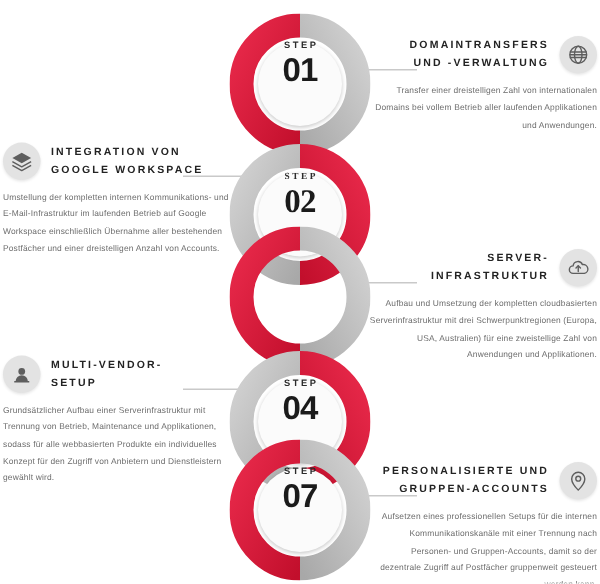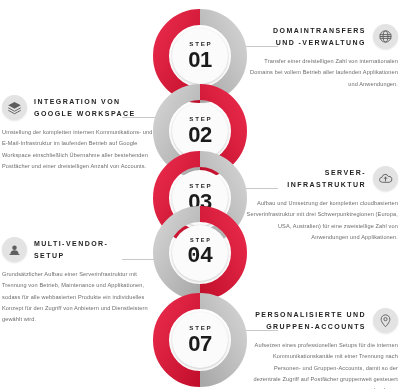--- a/index.html
+++ b/index.html
@@ -23,21 +23,21 @@
   .ring-wrap{position:absolute;inset:0;}
   .ring-svg{position:absolute;left:0;top:0;}
   .inner-disc{
     position:absolute;
     left:19px;top:19px;
     width:56px;height:56px;
     border-radius:50%;
     background:#fbfbfb;
     box-shadow:0 1px 3px rgba(0,0,0,.22);
     display:flex;flex-direction:column;
-    align-items:center;justify-content:center;
+    align-items:center;
   }
   .step-word{
     font-size:6.2px;
     letter-spacing:1.7px;
     color:#2b2b2b;
     font-weight:700;
     margin-left:1.7px;
     line-height:1;
   }
   .step-num{
@@ -120,21 +120,21 @@
           <div class="step-word">STEP</div>
           <div class="step-num">01</div>
         </div>
       </div>
     </div>
 
     <svg class="ring-svg" style="left:153px;top:9px;" width="94" height="160" viewBox="0 0 94 160">
       <path d="M47 86 A39 39 0 0 1 47 8" fill="none" stroke="#c20f2c" stroke-width="0"></path>
     </svg>
 
-    <div class="step-node" style="top:84px;">
+    <div class="step-node" style="top:96px;font-family:Liberation Serif, serif;">
       <div class="ring-wrap">
         <svg class="ring-svg" width="94" height="94" viewBox="0 0 94 94">
           <defs>
             <linearGradient id="g-gray-2" x1="0" y1="0" x2="1" y2="1">
               <stop offset="0%" stop-color="#d2d2d2"></stop>
                 <stop offset="100%" stop-color="#a8a8a8"></stop>
             </linearGradient>
             <linearGradient id="g-red-2" x1="1" y1="0" x2="0" y2="1">
               <stop offset="0%" stop-color="#e8294a"></stop>
                 <stop offset="100%" stop-color="#c20f2c"></stop>
@@ -159,28 +159,24 @@
                 <stop offset="100%" stop-color="#a8a8a8"></stop>
             </linearGradient>
             <linearGradient id="g-red-3" x1="0" y1="0" x2="1" y2="1">
               <stop offset="0%" stop-color="#e8294a"></stop>
                 <stop offset="100%" stop-color="#c20f2c"></stop>
             </linearGradient>
           </defs>
           <path d="M47 8 A39 39 0 0 1 47 86" fill="none" stroke="url(#g-gray-3)" stroke-width="16"></path>
           <path d="M47 86 A39 39 0 0 1 47 8" fill="none" stroke="url(#g-red-3)" stroke-width="16"></path>
         </svg>
-        <div class="inner-disc">
-          <div class="step-word">STEP</div>
-          <div class="step-num">03</div>
-        </div>
-      </div>
-    </div>
-
-    <div class="step-node" style="top:206px;font-family:Liberation Mono, monospace;">
+      </div>
+    </div>
+
+    <div class="step-node" style="top:234px;">
       <div class="ring-wrap">
         <svg class="ring-svg" width="94" height="94" viewBox="0 0 94 94">
           <defs>
             <linearGradient id="g-gray-4" x1="0" y1="0" x2="1" y2="1">
               <stop offset="0%" stop-color="#d2d2d2"></stop>
                 <stop offset="100%" stop-color="#a8a8a8"></stop>
             </linearGradient>
             <linearGradient id="g-red-4" x1="1" y1="0" x2="0" y2="1">
               <stop offset="0%" stop-color="#e8294a"></stop>
                 <stop offset="100%" stop-color="#c20f2c"></stop>

